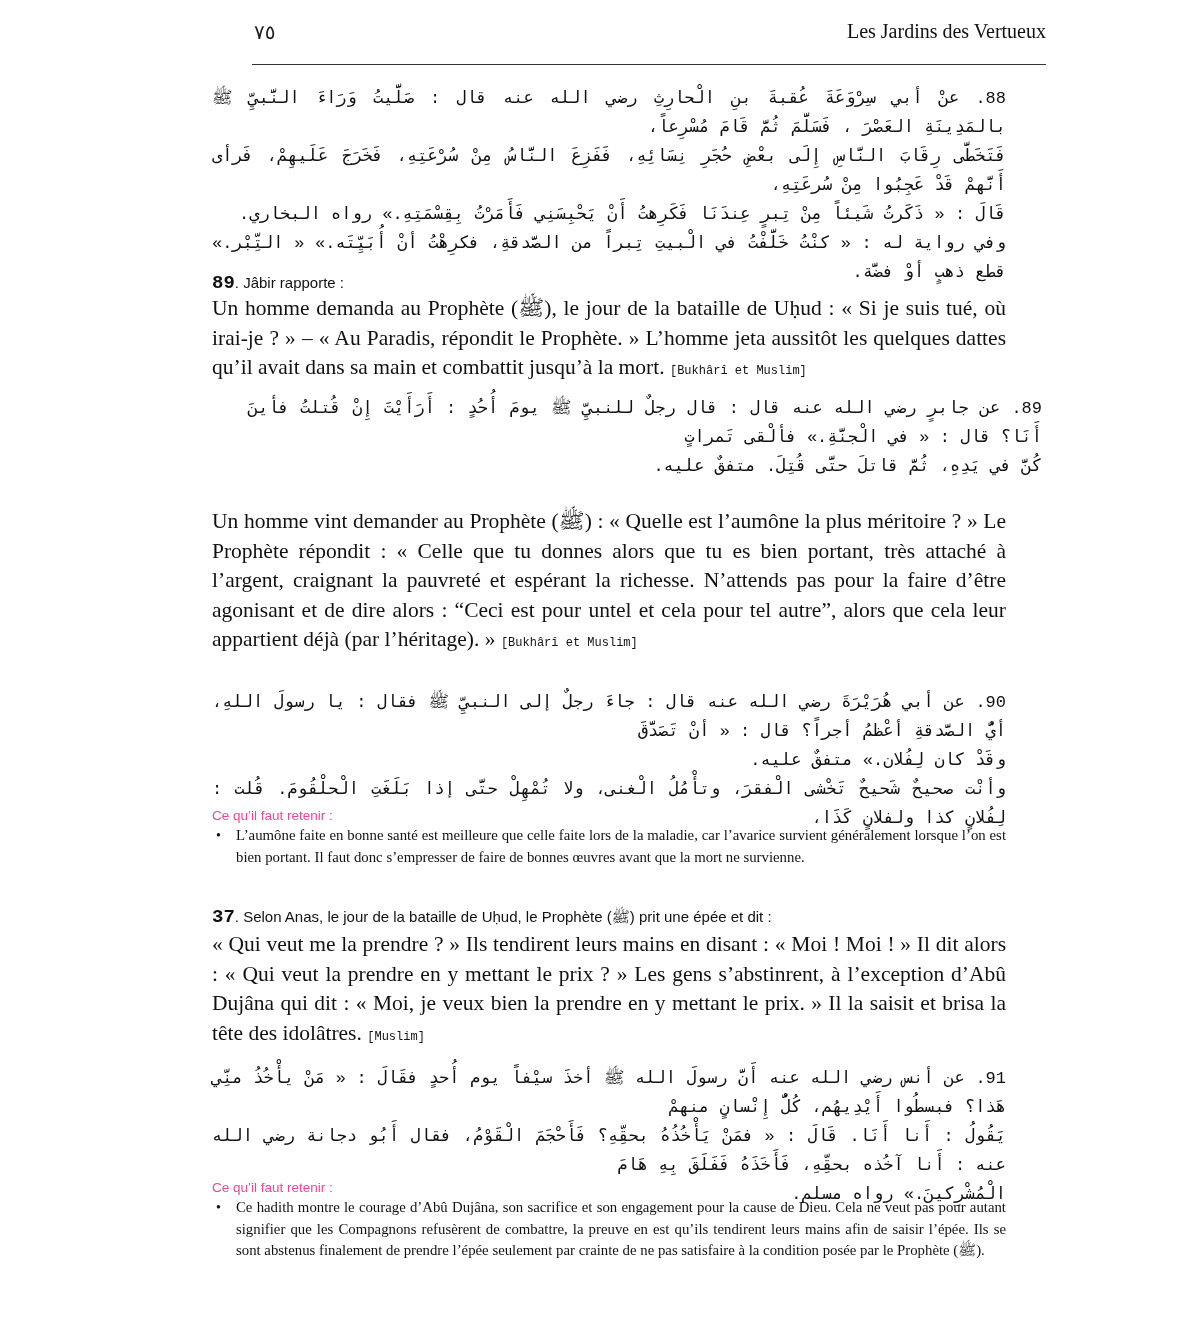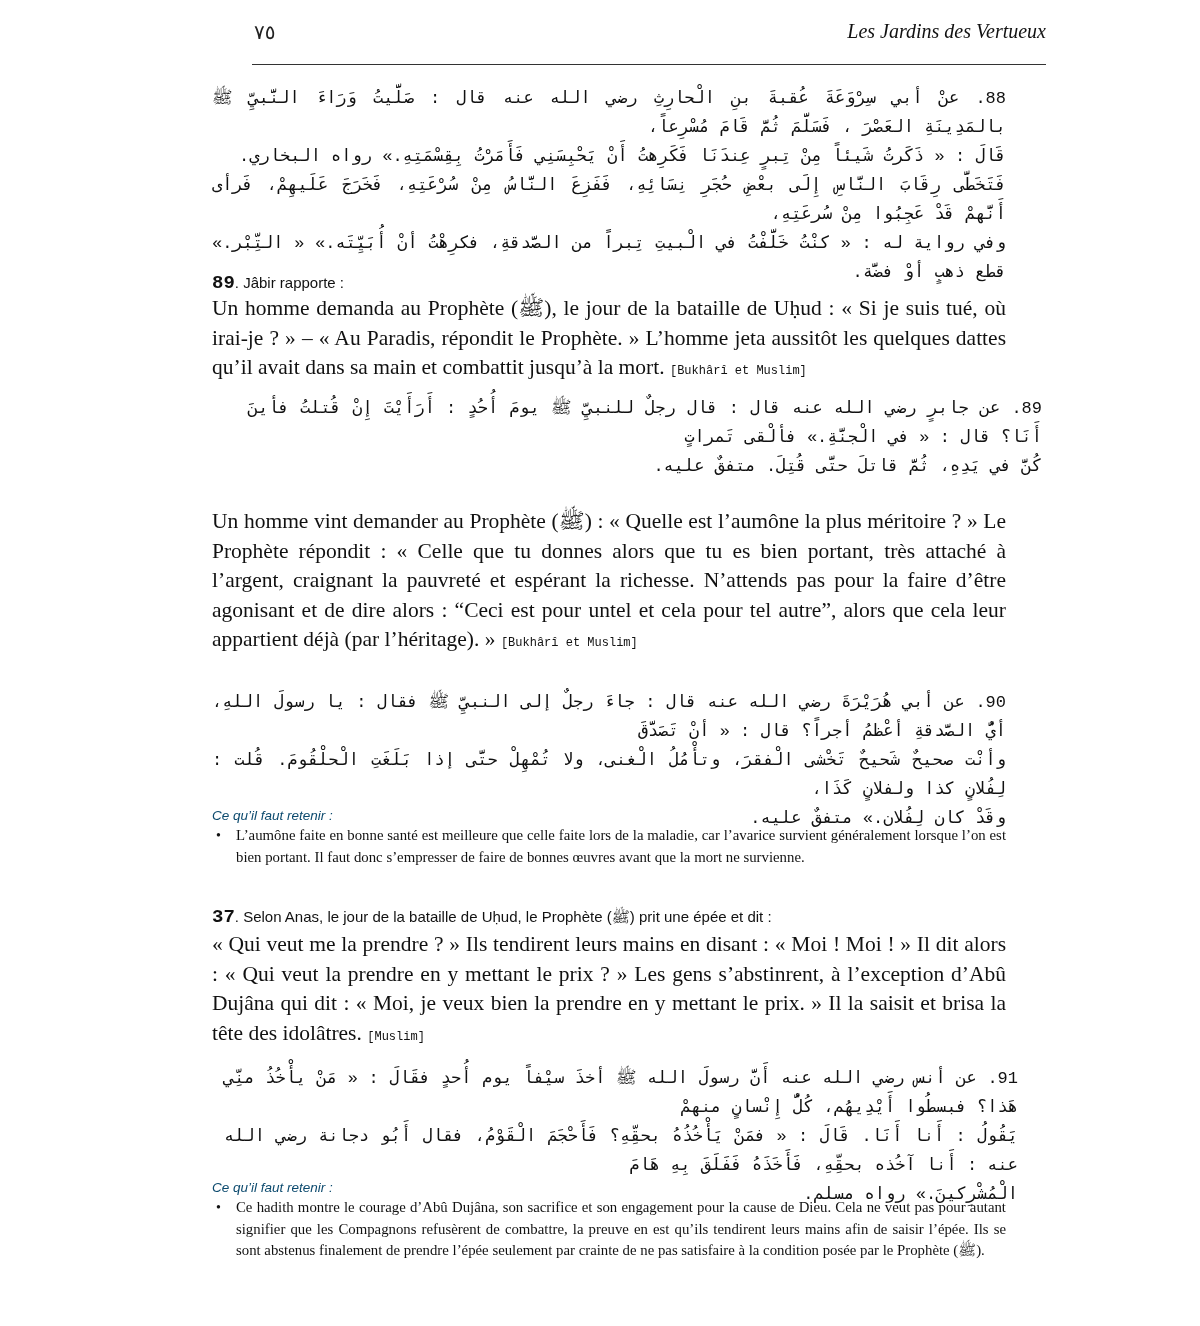--- a/index.html
+++ b/index.html
@@ -1,50 +1,50 @@
 <!DOCTYPE html>
 <html><head>
 <meta charset="utf-8">
 <style>
   html, body { margin: 0; padding: 0; background: #ffffff; }
   body { width: 1200px; height: 1326px; position: relative; overflow: hidden; color: #111; }
   .page { position: absolute; left: 212px; top: 0; width: 794px; }
   .header { position: absolute; left: 0; top: 18px; width: 794px; height: 30px; margin-left: 40px; }
   .page-num { position: absolute; left: 2px; top: 2px; font-family: "Liberation Serif", serif; font-size: 20px; color: #222; }
-  .running-title { position: absolute; right: 0; top: 2px; font-family: "Liberation Serif", serif; font-style: italic; font-size: 20px; color: #111; }
+  .running-title { position: absolute; right: 0; top: 2px; font-family: "Liberation Serif", serif; font-size: 20px; color: #111; }
   .header-rule { position: absolute; left: 0; top: 46px; width: 794px; height: 0; border-top: 1.5px solid #333; }
 
   .ar { font-family: Liberation Mono, monospace; direction: rtl; text-align: justify; text-align-last: right; font-size: 17px; line-height: 29px; color: #111; }
   .ar p { margin: 0; }
   .fr-head { font-family: "Liberation Sans", sans-serif; font-size: 15px; color: #111; }
   .fr-head .num { font-weight: bold; font-size: 19px; font-family: Liberation Mono, monospace; }
   .fr-body { font-family: "Liberation Serif", serif; font-size: 21.5px; line-height: 29.5px; text-align: justify; color: #111; }
   .src { font-family: Liberation Mono, monospace; font-size: 12px; }
-  .retain-title { font-family: "Liberation Sans", sans-serif; font-size: 13.5px; color: #0c4a6e; font-style: italic; }
+  .retain-title { font-family: "Liberation Sans", sans-serif; font-size: 13.5px; color: #ec4899; }
   .retain-list { margin: 2px 0 0 0; padding: 0 0 0 24px; list-style: none; position: relative; }
   .retain-list li { font-family: "Liberation Serif", serif; font-size: 14.8px; line-height: 21.5px; text-align: justify; position: relative; }
   .bullet { position: absolute; left: -20px; top: 0; font-size: 14px; }
 
   .block { position: absolute; left: 0; width: 794px; }
 </style>
 </head>
 <body>
 
 <div class="page">
 
   <div class="header">
     <span class="page-num">٧٥</span>
     <span class="running-title">Les Jardins des Vertueux</span>
     <div class="header-rule"></div>
   </div>
 
   <div class="block ar" style="top:84px;">
     <p>88. عنْ أبي سِرْوَعَةَ عُقبةَ بنِ الْحارِثِ رضي الله عنه قال : صَلَّيتُ وَرَاءَ النَّبيِّ ﷺ بالمَدِينَةِ العَصْرَ ، فَسَلَّمَ ثُمَّ قَامَ مُسْرِعاً،</p>
+    <p>فَتَخَطَّى رِقَابَ النَّاسِ إِلَى بعْضِ حُجَرِ نِسَائِهِ، فَفَزِعَ النَّاسُ مِنْ سُرْعَتِهِ، فَخَرَجَ عَلَيهِمْ، فَرأى أَنَّهمْ قَدْ عَجِبُوا مِنْ سُرعَتِهِ،</p>
     <p>قَالَ : « ذَكَرتُ شَيئاً مِنْ تِبرٍ عِندَنَا فَكَرِهتُ أَنْ يَحْبِسَنِي فَأَمَرْتُ بِقِسْمَتِهِ.» رواه البخاري.</p>
-    <p>فَتَخَطَّى رِقَابَ النَّاسِ إِلَى بعْضِ حُجَرِ نِسَائِهِ، فَفَزِعَ النَّاسُ مِنْ سُرْعَتِهِ، فَخَرَجَ عَلَيهِمْ، فَرأى أَنَّهمْ قَدْ عَجِبُوا مِنْ سُرعَتِهِ،</p>
     <p>وفي رواية له : « كنْتُ خَلَّفْتُ في الْبيتِ تِبراً من الصَّدقةِ، فكرِهْتُ أنْ أُبَيِّتَه.» « التِّبْر.» قطع ذهبٍ أوْ فضَّة.</p>
   </div>
 
   <div class="block" style="top:272px;">
     <div class="fr-head">
       <span class="num">89</span><span>. Jâbir rapporte :</span>
     </div>
     <div class="fr-body">
       <span>Un homme demanda au Prophète (ﷺ), le jour de la bataille de Uḥud : « Si je suis tué, où irai-je ? » – « Au Paradis, répondit le Prophète. » L’homme jeta aussitôt les quelques dattes qu’il avait dans sa main et combattit jusqu’à la mort.</span>
       <span class="src">[Bukhârî et Muslim]</span>
@@ -56,43 +56,43 @@
   </div>
 
   <div class="block" style="top:507px;">
     <div class="fr-body">
       <span>Un homme vint demander au Prophète (ﷺ) : « Quelle est l’aumône la plus méritoire ? » Le Prophète répondit : « Celle que tu donnes alors que tu es bien portant, très attaché à l’argent, craignant la pauvreté et espérant la richesse. N’attends pas pour la faire d’être agonisant et de dire alors : “Ceci est pour untel et cela pour tel autre”, alors que cela leur appartient déjà (par l’héritage). »</span>
       <span class="src">[Bukhârî et Muslim]</span>
     </div>
   </div>
   <div class="block ar" style="top:688px;">
     <p>90. عن أبي هُرَيْرَةَ رضي الله عنه قال : جاءَ رجلٌ إلى النبيِّ ﷺ فقال : يا رسولَ اللهِ، أيُّ الصَّدقةِ أعْظمُ أجراً؟ قال : « أنْ تَصَدَّقَ</p>
+    <p>وقَدْ كان لِفُلان.» متفقٌ عليه.</p>
     <p>وأنْت صحيحٌ شَحيحٌ تَخْشى الْفقرَ، وتأْمُلُ الْغنى، ولا تُمْهِلْ حتَّى إذا بَلَغَتِ الْحلْقُومَ. قُلت : لِفُلانٍ كذا ولفلانٍ كَذَا،</p>
-    <p>وقَدْ كان لِفُلان.» متفقٌ عليه.</p>
   </div>
   <div class="block" style="top:808px;">
     <div class="retain-title">Ce qu’il faut retenir :</div>
     <ul class="retain-list">
       <li>
         <span class="bullet">•</span>
         <span>L’aumône faite en bonne santé est meilleure que celle faite lors de la maladie, car l’avarice survient généralement lorsque l’on est bien portant. Il faut donc s’empresser de faire de bonnes œuvres avant que la mort ne survienne.</span>
       </li>
     </ul>
   </div>
 
   <div class="block" style="top:906px;">
     <div class="fr-head">
       <span class="num">37</span><span>. Selon Anas, le jour de la bataille de Uḥud, le Prophète (ﷺ) prit une épée et dit :</span>
     </div>
     <div class="fr-body">
       <span>« Qui veut me la prendre ? » Ils tendirent leurs mains en disant : « Moi ! Moi ! » Il dit alors : « Qui veut la prendre en y mettant le prix ? » Les gens s’abstinrent, à l’exception d’Abû Dujâna qui dit : « Moi, je veux bien la prendre en y mettant le prix. » Il la saisit et brisa la tête des idolâtres.</span>
       <span class="src">[Muslim]</span>
     </div>
   </div>
-  <div class="block ar" style="top:1064px;margin-left:12px;">
+  <div class="block ar" style="top:1064px;">
     <p>91. عن أنس رضي الله عنه أَنَّ رسولَ الله ﷺ أخذَ سيْفاً يوم أُحدٍ فقَالَ : « مَنْ يأْخُذُ منِّي هَذا؟ فبسطُوا أَيْدِيهُم، كُلُّ إِنْسانٍ منهمْ</p>
     <p>يَقُولُ : أَنا أَنَا. قَالَ : « فمَنْ يَأْخُذُهُ بحقِّهِ؟ فَأَحْجَمَ الْقَوْمُ، فقال أَبُو دجانة رضي الله عنه : أَنا آخُذه بحقِّهِ، فَأَخَذَهُ فَفَلَقَ بِهِ هَامَ</p>
     <p>الْمُشْرِكينَ.» رواه مسلم.</p>
   </div>
   <div class="block" style="top:1180px;">
     <div class="retain-title">Ce qu’il faut retenir :</div>
     <ul class="retain-list">
       <li>
         <span class="bullet">•</span>
         <span>Ce hadith montre le courage d’Abû Dujâna, son sacrifice et son engagement pour la cause de Dieu. Cela ne veut pas pour autant signifier que les Compagnons refusèrent de combattre, la preuve en est qu’ils tendirent leurs mains afin de saisir l’épée. Ils se sont abstenus finalement de prendre l’épée seulement par crainte de ne pas satisfaire à la condition posée par le Prophète (ﷺ).</span>

